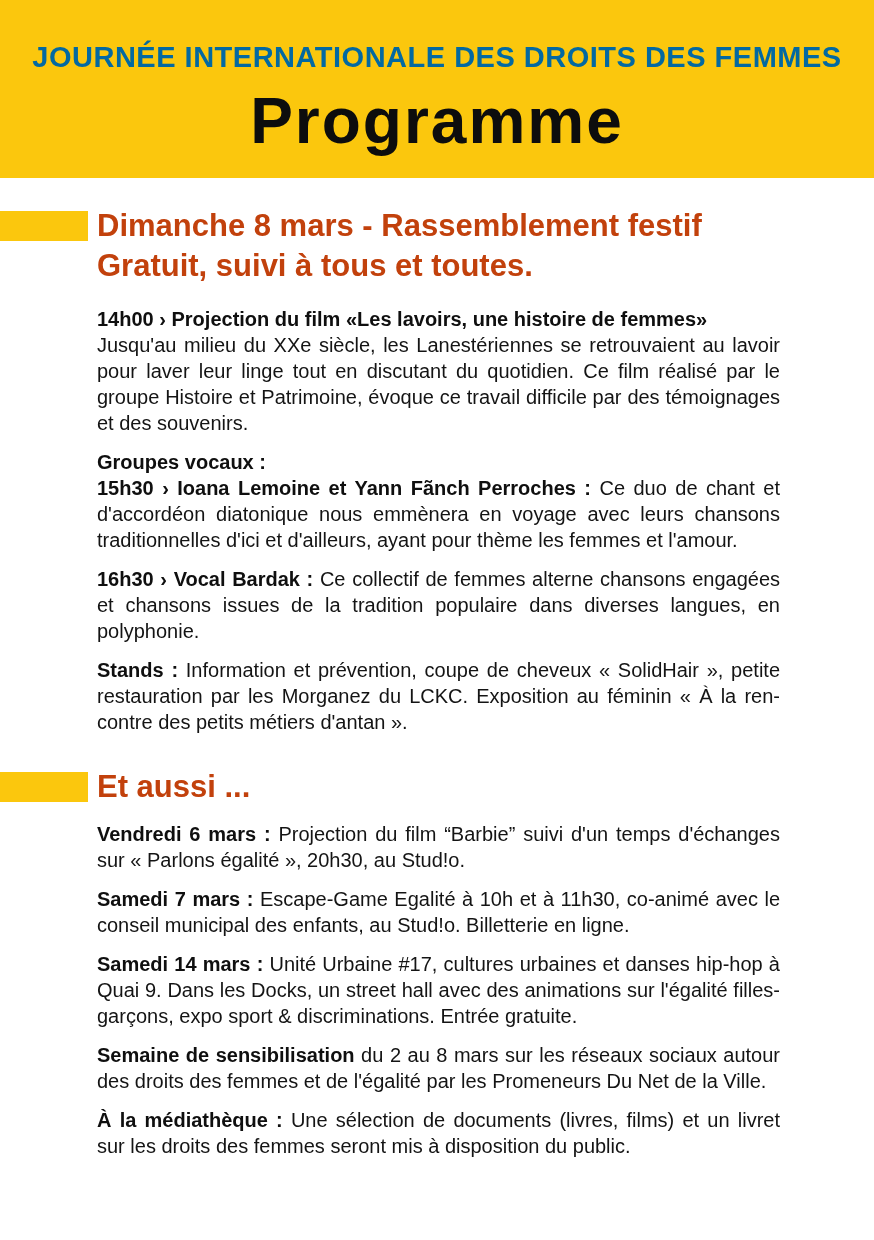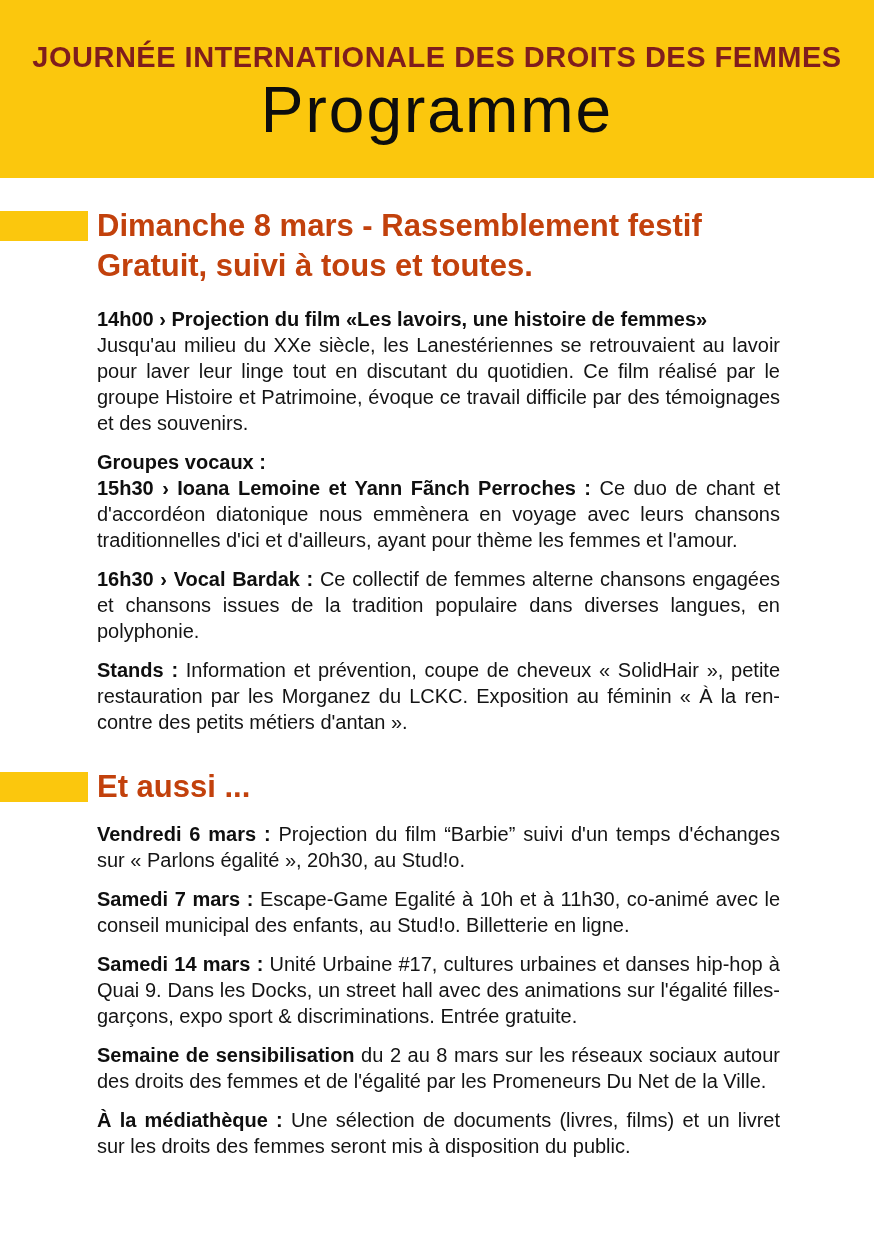--- a/index.html
+++ b/index.html
@@ -19,30 +19,30 @@
   .header{
     width:874px;height:178px;
     background:var(--yellow);
     text-align:center;
     padding-top:42px;
   }
   .supertitle{
     font-size:29px;
     font-weight:bold;
     letter-spacing:.5px;
-    color:#7f1d1d;
+    color:#0369a1;
     line-height:1.1;
   }
   .title{
     font-size:64px;
-    font-weight:normal;
+    font-weight:bold;
     letter-spacing:2px;
     color:#0d0d0d;
     line-height:1.05;
-    margin-top:3px;
+    margin-top:14px;
   }
   .section-head{
     position:relative;
     margin:28px 90px 20px 97px;
     font-size:31px;
     font-weight:bold;
     line-height:40px;
     color:#c2410c;
   }
   .section-head.second{margin-top:32px;margin-bottom:14px;}

